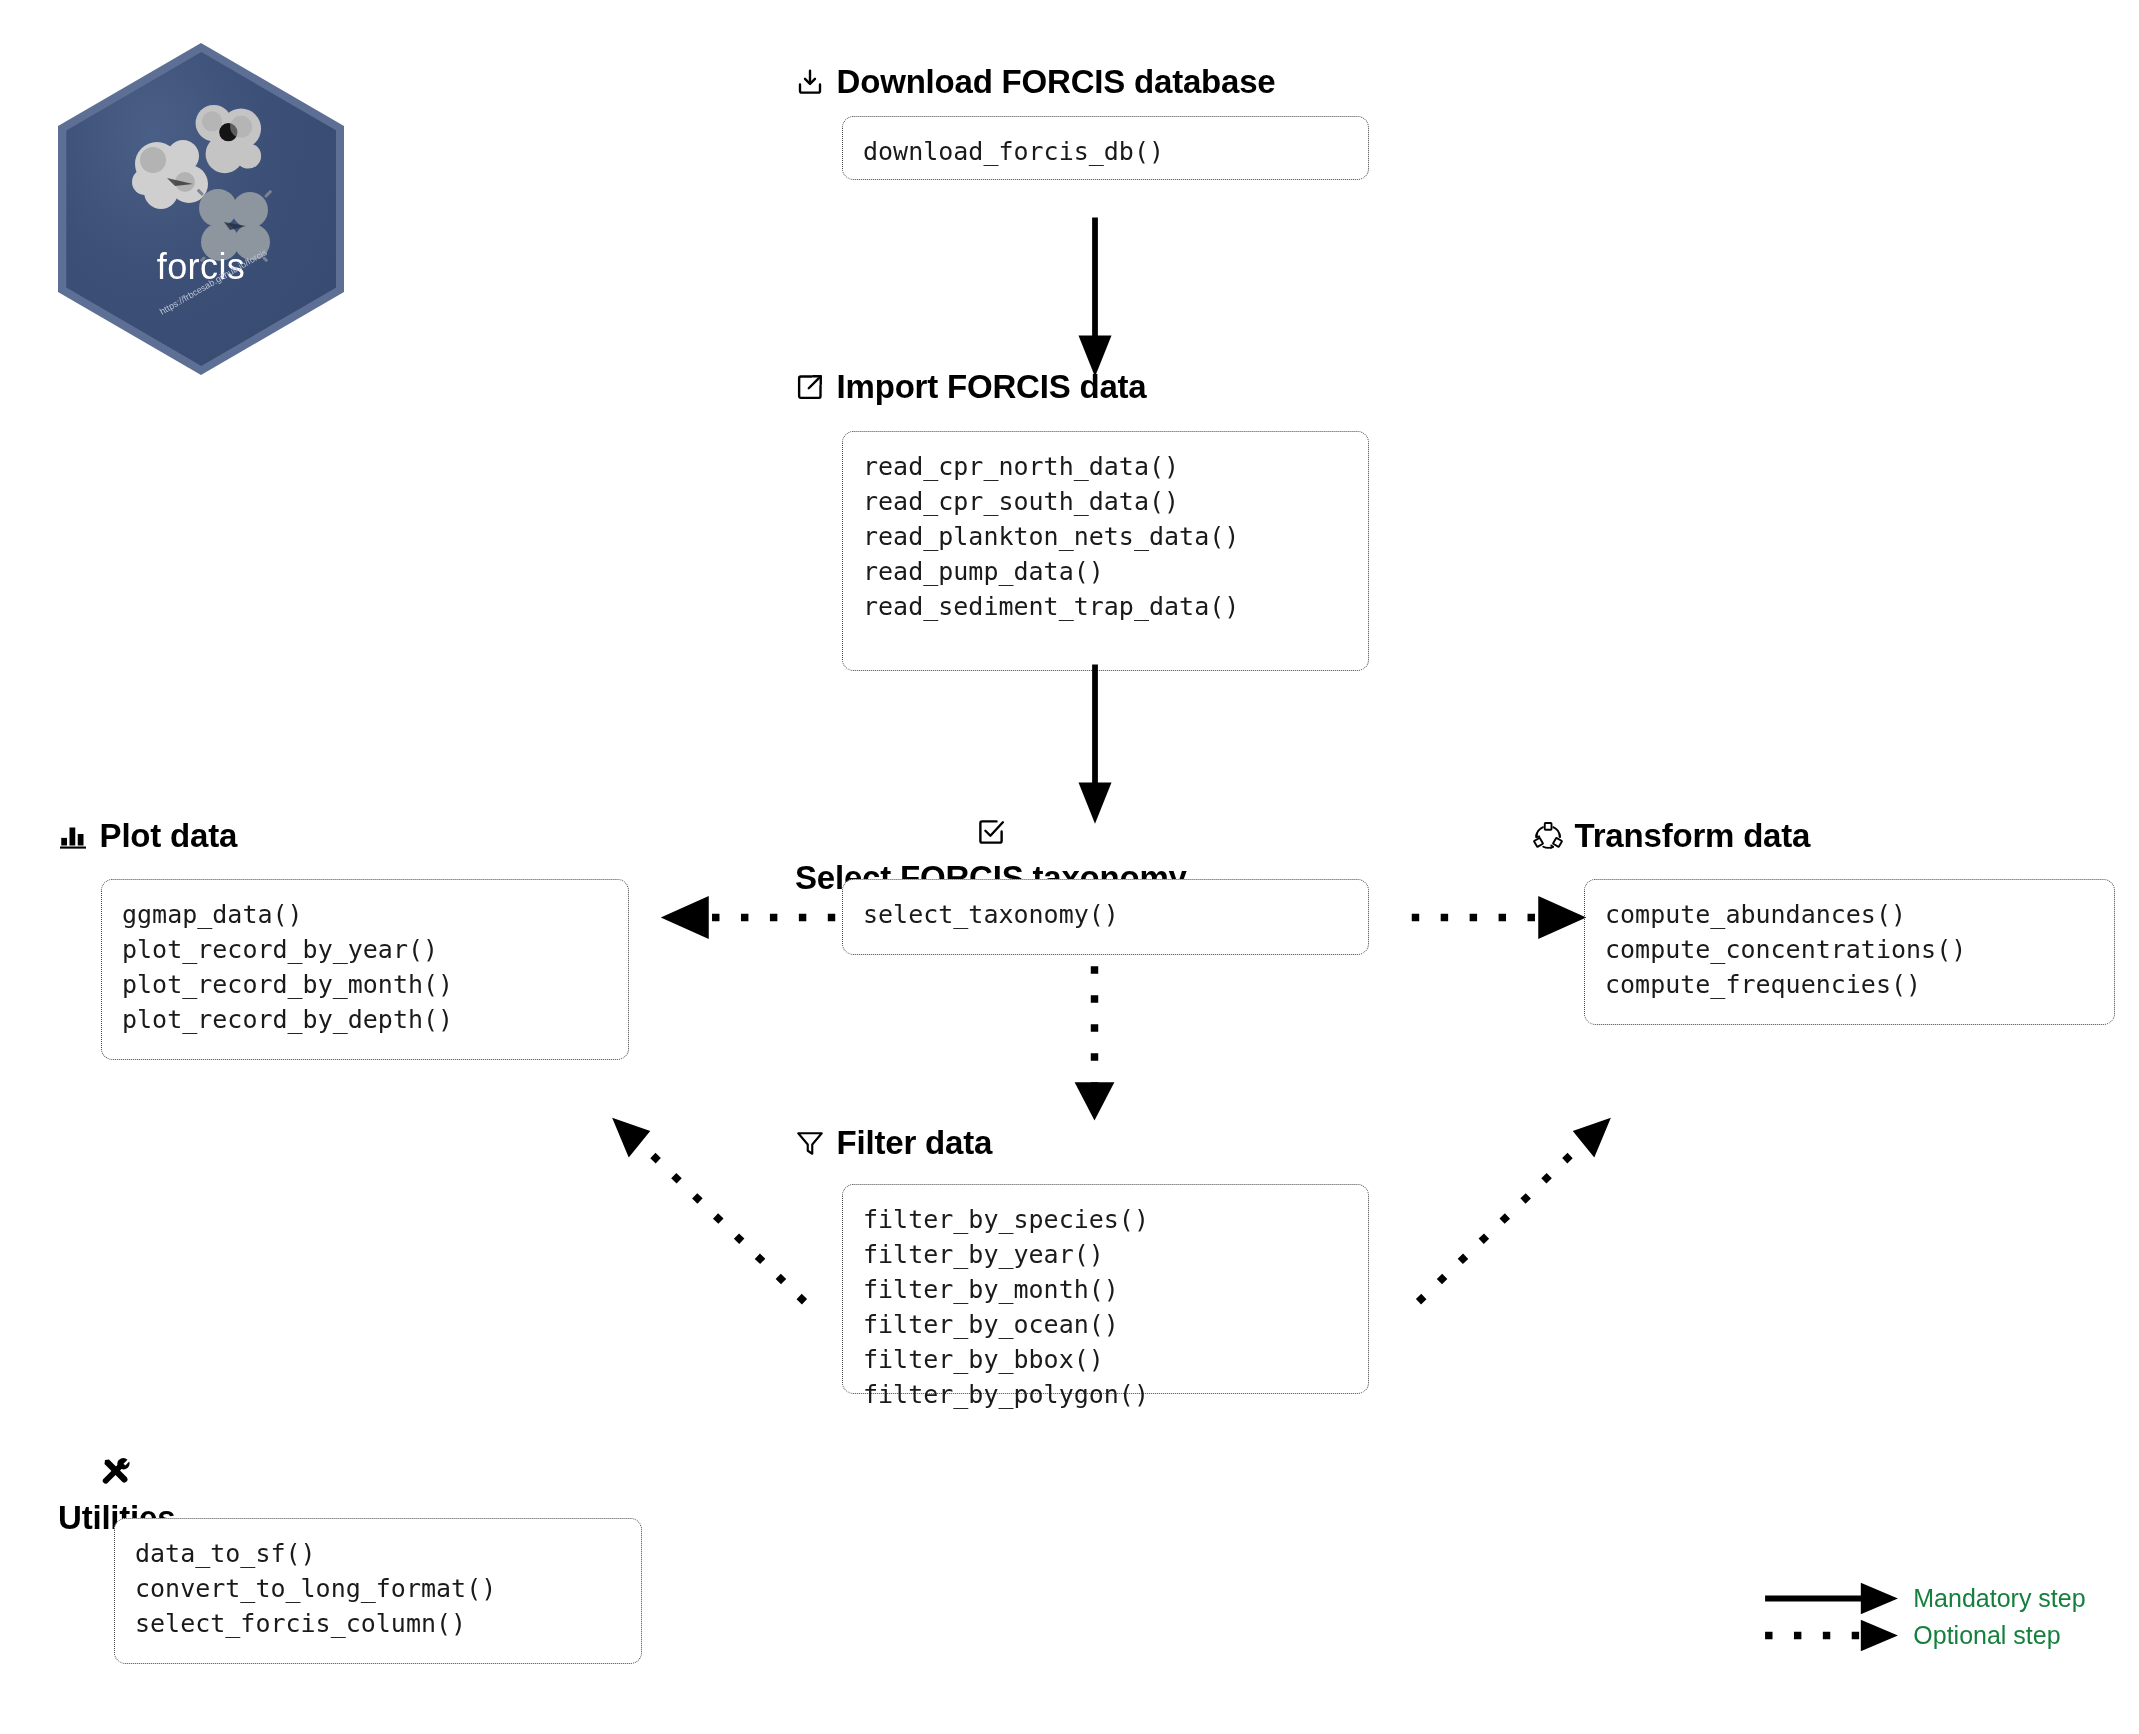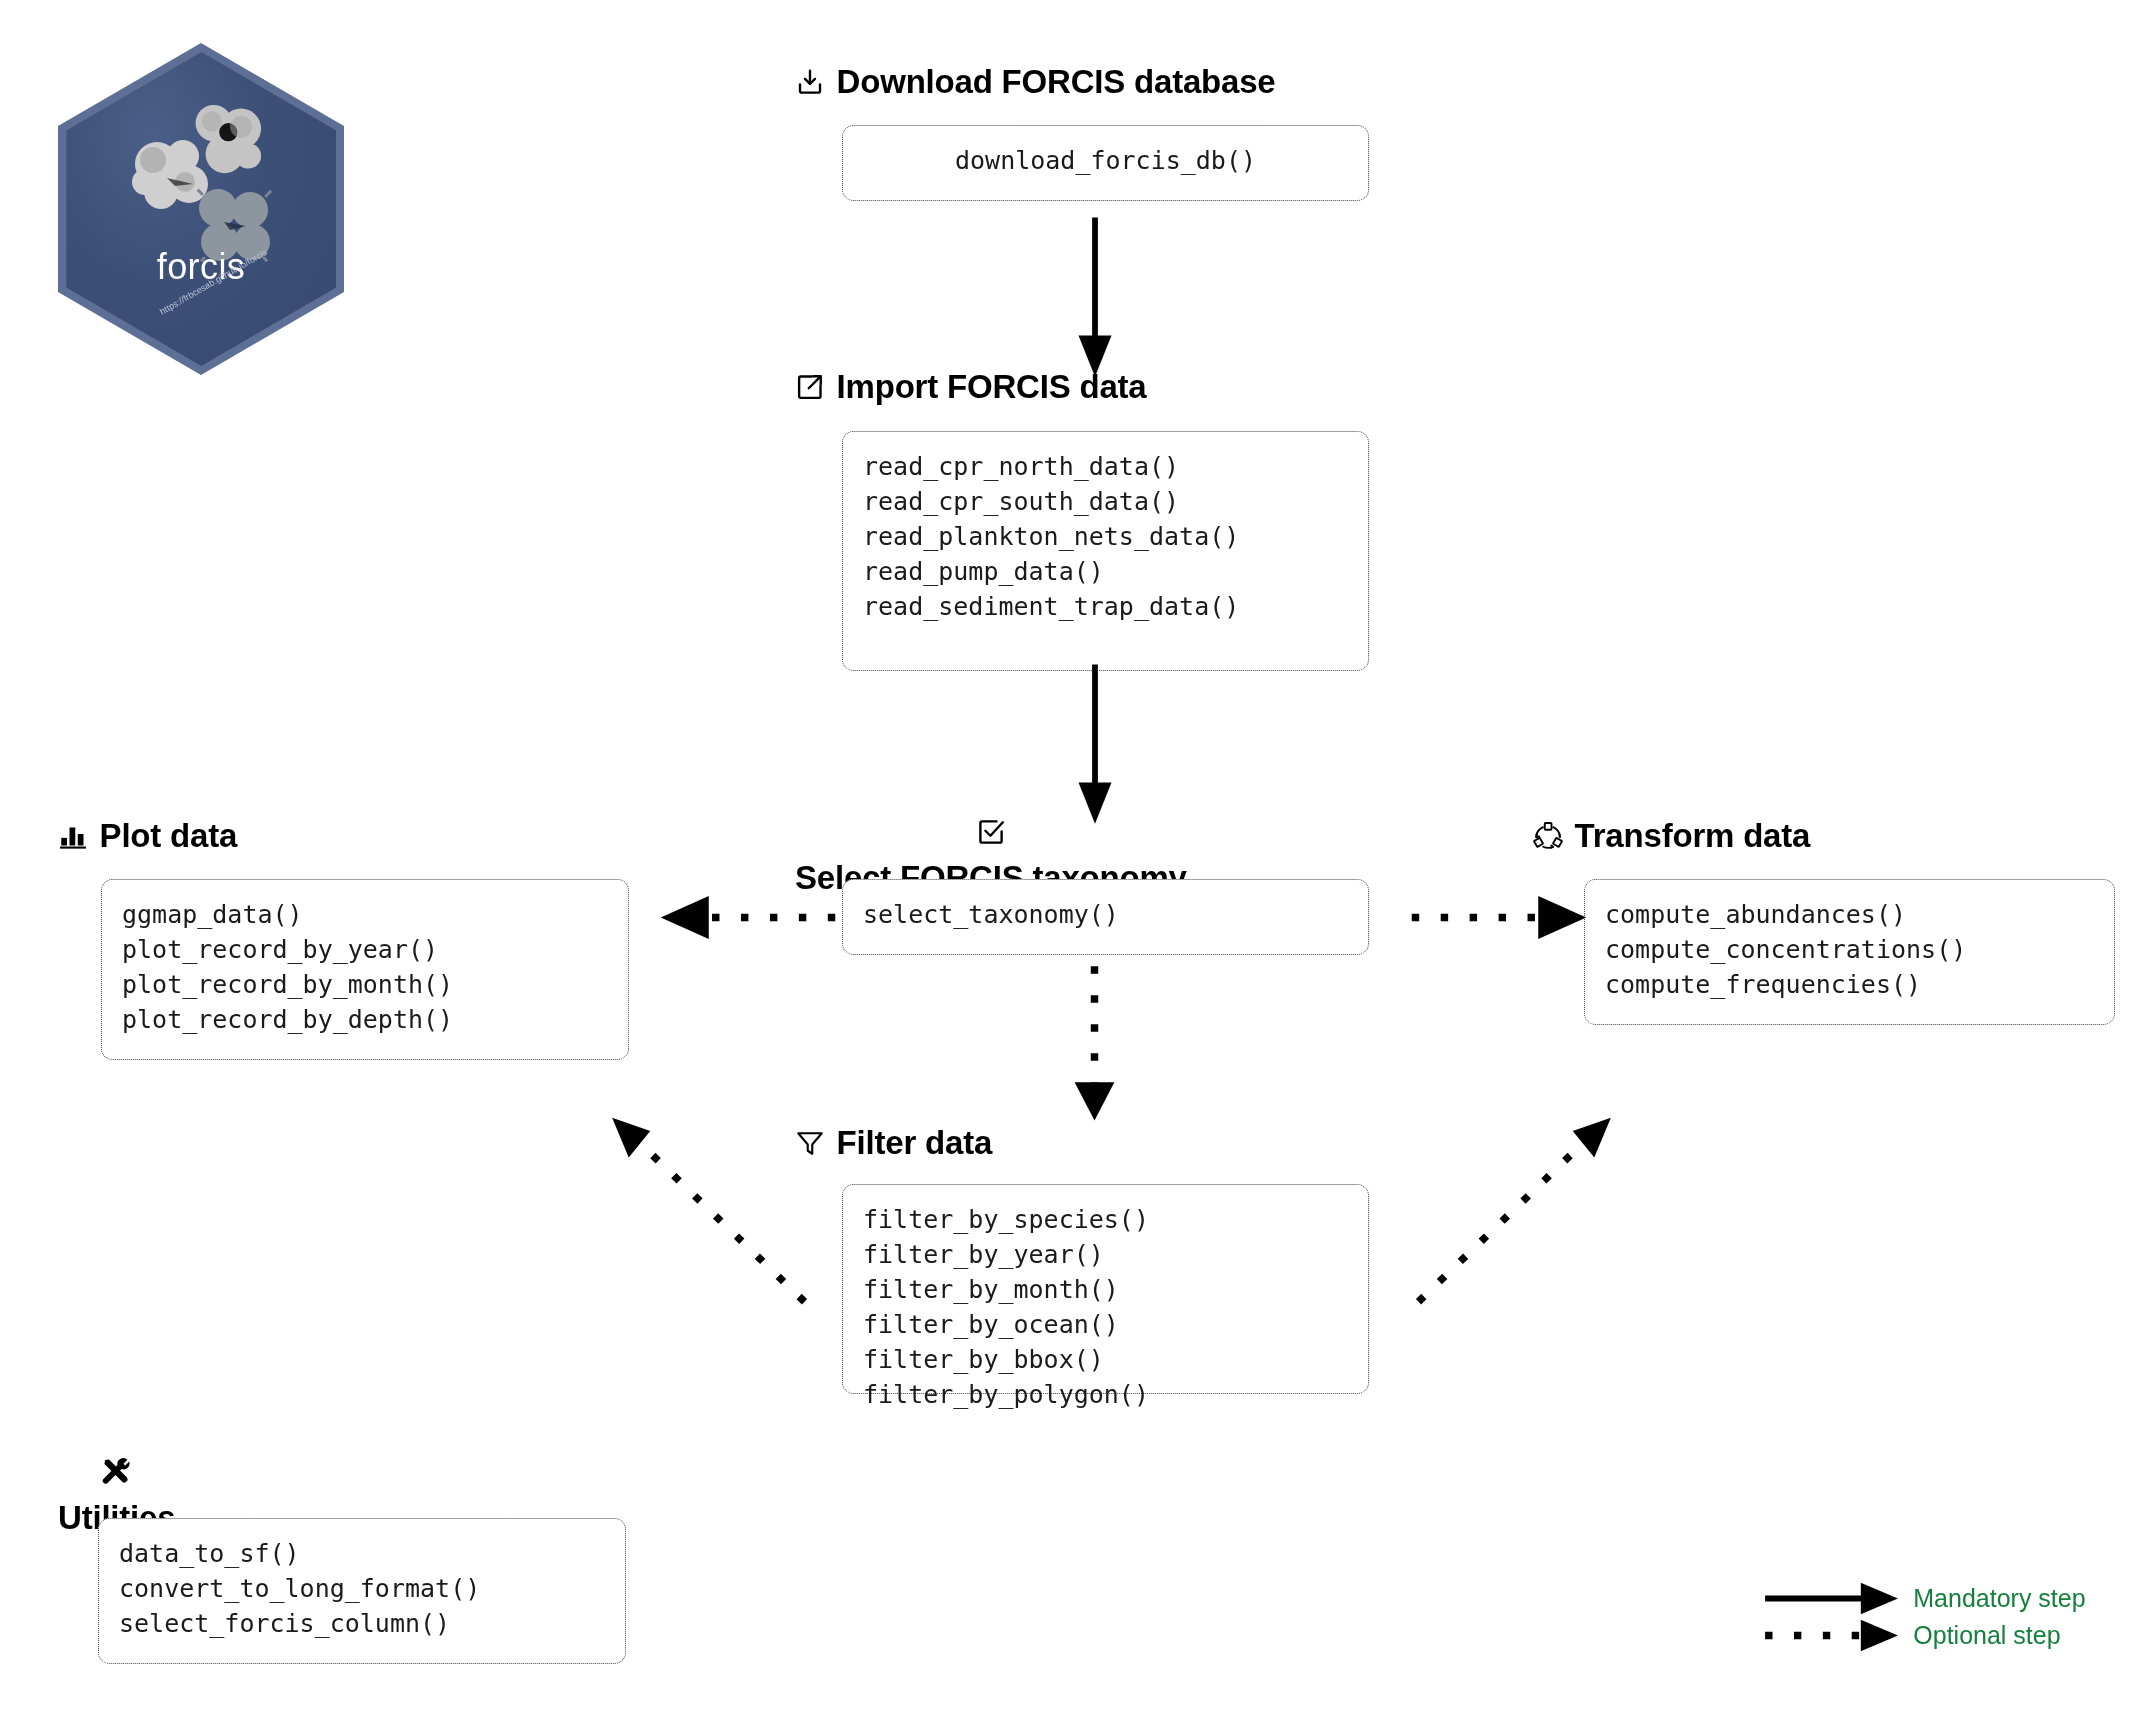--- a/index.html
+++ b/index.html
@@ -140,21 +140,21 @@
 
   <div class="sec-head" style="left:795px; top:63px;">
     <svg class="sec-icon" viewBox="0 0 24 24" fill="none" stroke="#000" stroke-width="1.9" stroke-linecap="round" stroke-linejoin="round">
       <path d="M12 3 v10"></path>
       <path d="M8 9.5 L12 13.5 L16 9.5"></path>
       <path d="M4 14 v5.2 a1.3 1.3 0 0 0 1.3 1.3 h13.4 a1.3 1.3 0 0 0 1.3 -1.3 V14"></path>
     </svg>
     <div class="sec-title">Download FORCIS database</div>
   </div>
 
-  <div class="fnbox" style="left:842px; top:125px; width:527px; height:76px;text-align:center;">
+  <div class="fnbox" style="left:842px; top:116px; width:527px; height:64px;">
     <div class="fn">download_forcis_db()</div>
   </div>
 
   <div class="sec-head" style="left:795px; top:368px;">
     <svg class="sec-icon" viewBox="0 0 24 24" fill="none" stroke="#000" stroke-width="1.9" stroke-linecap="round" stroke-linejoin="round">
       <path d="M13.2 3.6 H4.6 a1.3 1.3 0 0 0 -1.3 1.3 v14.5 a1.3 1.3 0 0 0 1.3 1.3 h14.5 a1.3 1.3 0 0 0 1.3 -1.3 V11"></path>
       <path d="M11 13 L20.5 3.5"></path>
       <path d="M14.5 3.4 H20.6 V9.5"></path>
     </svg>
     <div class="sec-title">Import FORCIS data</div>
@@ -237,21 +237,21 @@
   <div class="sec-head" style="left:58px; top:1457px;flex-direction:column;">
     <svg class="sec-icon" viewBox="0 0 24 24">
       <g fill="#000">
         <path d="M2.4 2.4 L5.6 2.0 L20.0 16.4 A2.6 2.6 0 0 1 16.4 20.0 L2.0 5.6 Z"></path>
         <path d="M20.4 2.2 L17.2 5.4 L18.6 6.8 L21.8 3.6 A4.8 4.8 0 0 1 15.6 9.6 L4.2 21.0 A2.4 2.4 0 0 1 0.9 17.7 L12.3 6.3 A4.8 4.8 0 0 1 20.4 2.2 Z"></path>
       </g>
     </svg>
     <div class="sec-title">Utilities</div>
   </div>
 
-  <div class="fnbox" style="left:98px; top:1518px; width:528px; height:146px;">
+  <div class="fnbox" style="left:114px; top:1518px; width:528px; height:146px;">
     <div class="fn">data_to_sf()</div>
     <div class="fn">convert_to_long_format()</div>
     <div class="fn">select_forcis_column()</div>
   </div>
 
   <svg class="arrow-svg" style="left:1062px; top:217px; width:66px; height:166px;" viewBox="0 0 80 200">
     <line x1="40" y1="0" x2="40" y2="150" stroke="#000" stroke-width="7"></line>
     <polygon points="40,193 20,143 60,143" fill="#000"></polygon>
   </svg>
 

